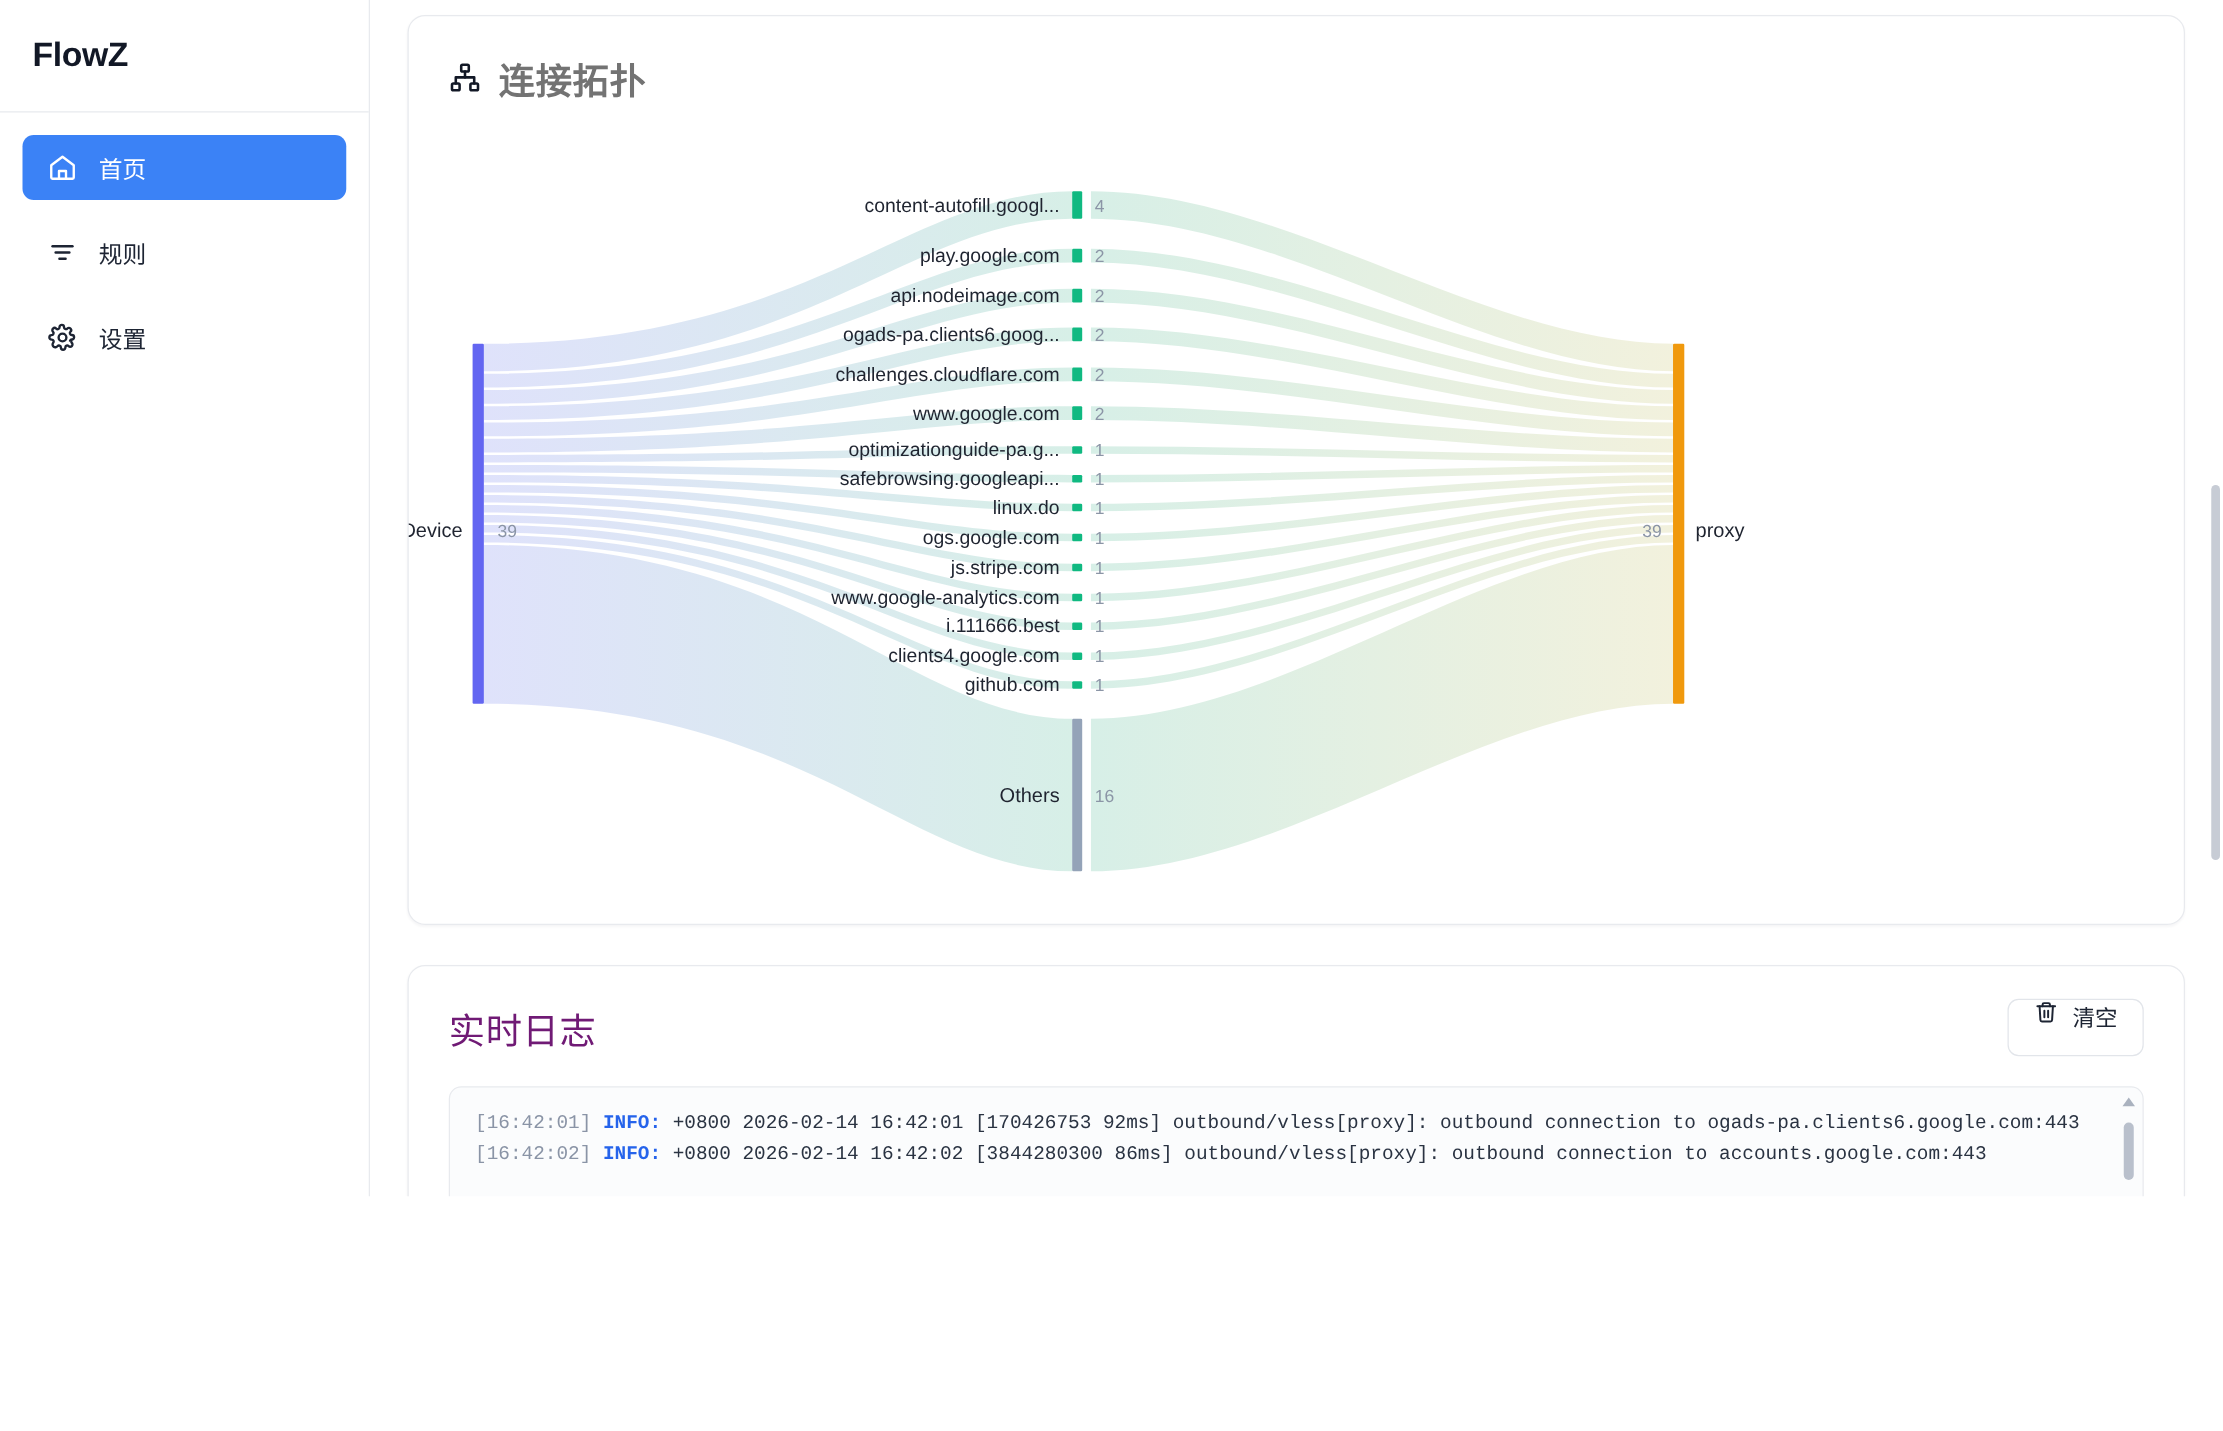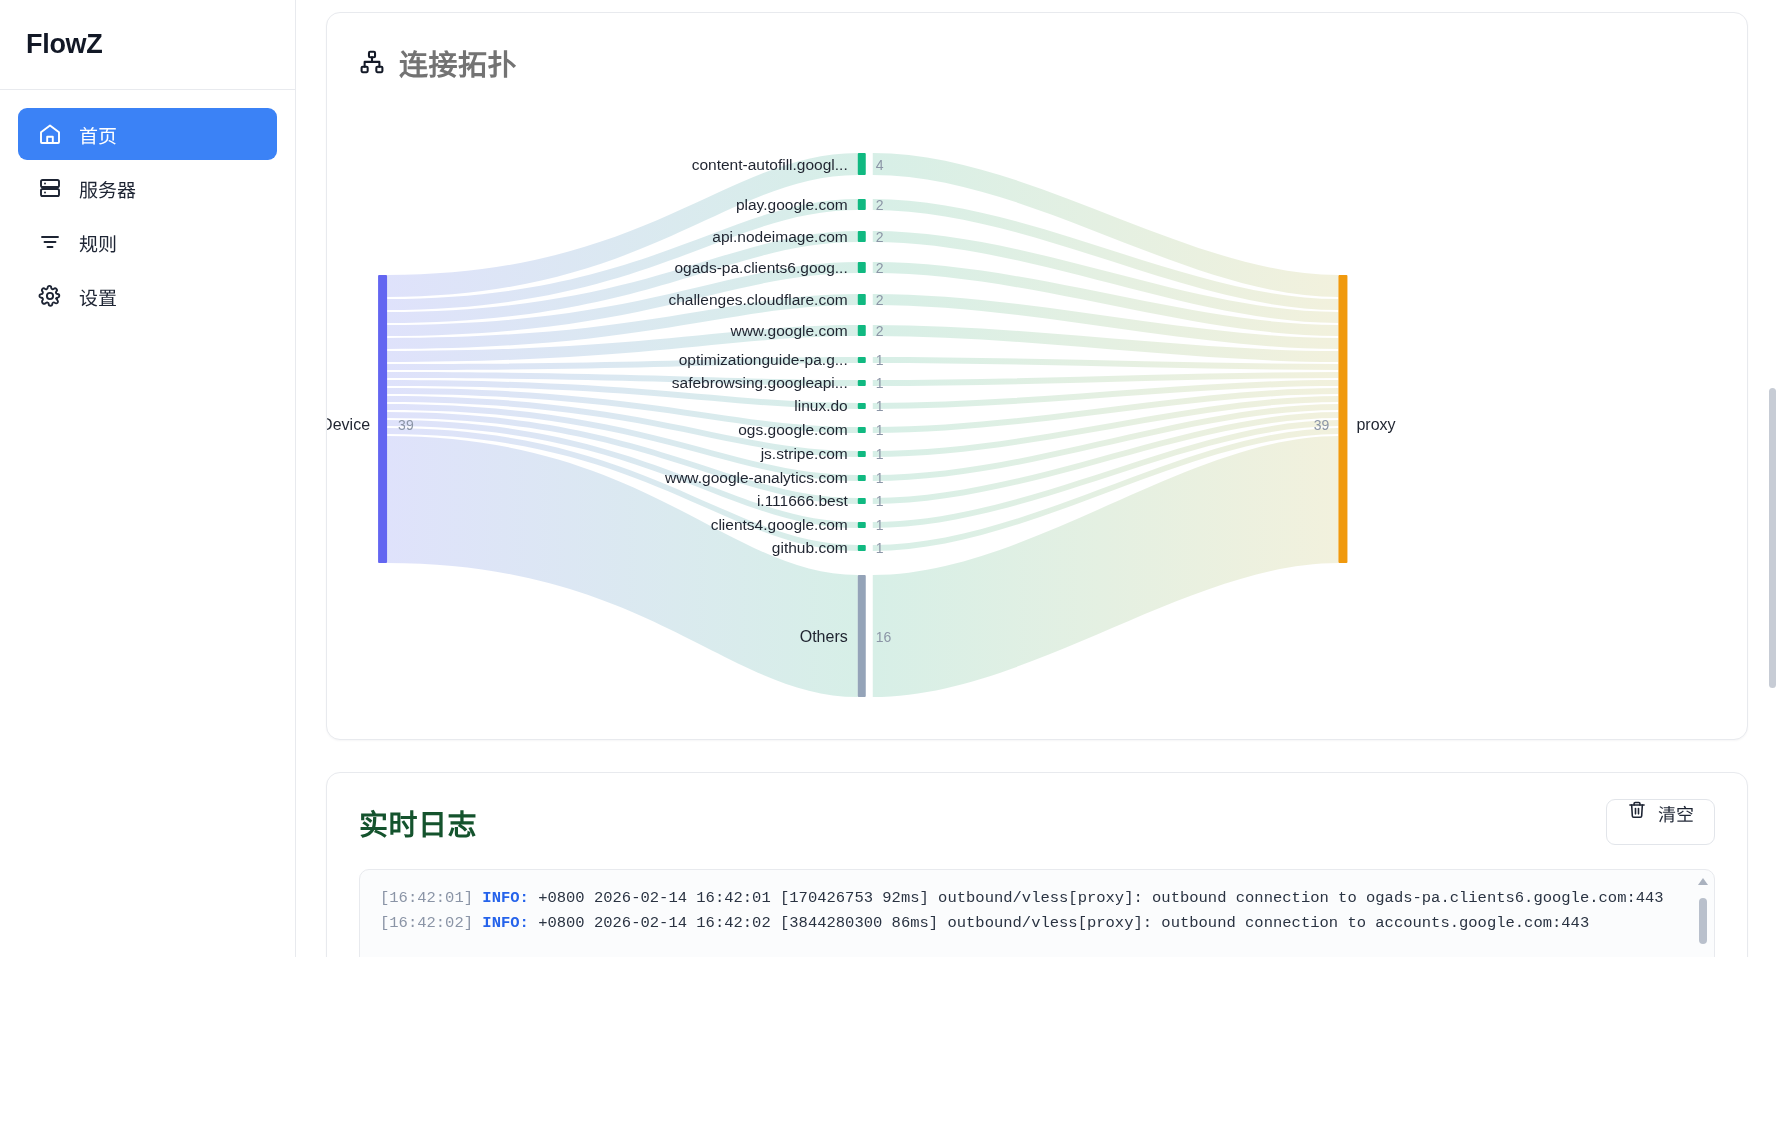--- a/index.html
+++ b/index.html
@@ -22,21 +22,21 @@
   .brand {
     height: 90px;
     display: flex; align-items: center;
     padding: 0 26px;
     border-bottom: 1px solid #e8eaee;
   }
   .brand-title {
     font-size: 27px; font-weight: 700; color: #121826;
     letter-spacing: -0.3px;
   }
-  .nav { padding: 18px 18px 0 18px; display: flex; flex-direction: column; gap: 2px; }
+  .nav { padding: 18px 18px 0 18px; display: flex; flex-direction: column; gap: 16px; }
   .nav-item {
     display: flex; align-items: center; gap: 17px;
     height: 52px; padding: 0 20px;
     border-radius: 9px;
     color: #1d2433; font-size: 19px;
     cursor: pointer;
   }
   .nav-item.active { background: #3b82f6; color: #ffffff; }
   .nav-icon { width: 24px; height: 24px; display: block; flex: 0 0 24px; }
   .nav-icon svg { width: 24px; height: 24px; display: block; }
@@ -64,21 +64,21 @@
   
   .sankey { position: absolute; left: 0; top: 0; width: 100%; height: 728px; }
   .sankey svg { width: 100%; height: 100%; display: block; }
   .sk-label { font-family: "Liberation Sans", sans-serif; font-size: 15.5px; fill: #1f2430; }
   .sk-value { font-family: "Liberation Sans", sans-serif; font-size: 14px; fill: #8b95a6; }
   .sk-end { font-family: "Liberation Sans", sans-serif; font-size: 16px; fill: #1f2430; }
 
   
   .card-logs { margin-top: 32px; height: 330px; padding: 26px 32px; position: relative; }
   .logs-header { display: flex; align-items: center; justify-content: space-between; }
-  .logs-title { font-size: 29px; font-weight: 700; color: #14532d; letter-spacing: 0.5px; }
+  .logs-title { font-size: 29px; font-weight: 400; color: #701a75; letter-spacing: 0.5px; }
   .clear-btn {
     display: flex; gap: 11px;
     height: 46px; padding: 0 20px;
     border: 1px solid #e2e5ea; border-radius: 9px;
     background: #ffffff; color: #1d2433; font-size: 18px;
     cursor: pointer;
     font-family: "Liberation Sans", sans-serif;
   }
   .trash-icon { width: 20px; height: 20px; display: block; }
   .trash-icon svg { width: 20px; height: 20px; display: block; }
@@ -141,31 +141,20 @@
       <div class="nav-item active">
         <span class="nav-icon">
           <svg viewBox="0 0 24 24" fill="none" stroke="currentColor" stroke-width="1.9" stroke-linecap="round" stroke-linejoin="round">
             <path d="M3 10.2 12 3.4l9 6.8V20a1 1 0 0 1-1 1H4a1 1 0 0 1-1-1z"></path>
             <path d="M9.2 21v-6.2h5.6V21"></path>
           </svg>
         </span>
         <span>首页</span>
       </div>
 
-      <div class="nav-item">
-        <span class="nav-icon">
-          <svg viewBox="0 0 24 24" fill="none" stroke="currentColor" stroke-width="1.9" stroke-linecap="round" stroke-linejoin="round">
-            <rect x="3" y="4" width="18" height="7" rx="1.6"></rect>
-            <rect x="3" y="13" width="18" height="7" rx="1.6"></rect>
-            <line x1="7" y1="7.5" x2="7.01" y2="7.5"></line>
-            <line x1="7" y1="16.5" x2="7.01" y2="16.5"></line>
-          </svg>
-        </span>
-        <span>服务器</span>
-      </div>
 
       <div class="nav-item">
         <span class="nav-icon">
           <svg viewBox="0 0 24 24" fill="none" stroke="currentColor" stroke-width="1.9" stroke-linecap="round">
             <line x1="4" y1="7" x2="20" y2="7"></line>
             <line x1="6.5" y1="12" x2="17.5" y2="12"></line>
             <line x1="9.5" y1="17" x2="14.5" y2="17"></line>
           </svg>
         </span>
         <span>规则</span>

